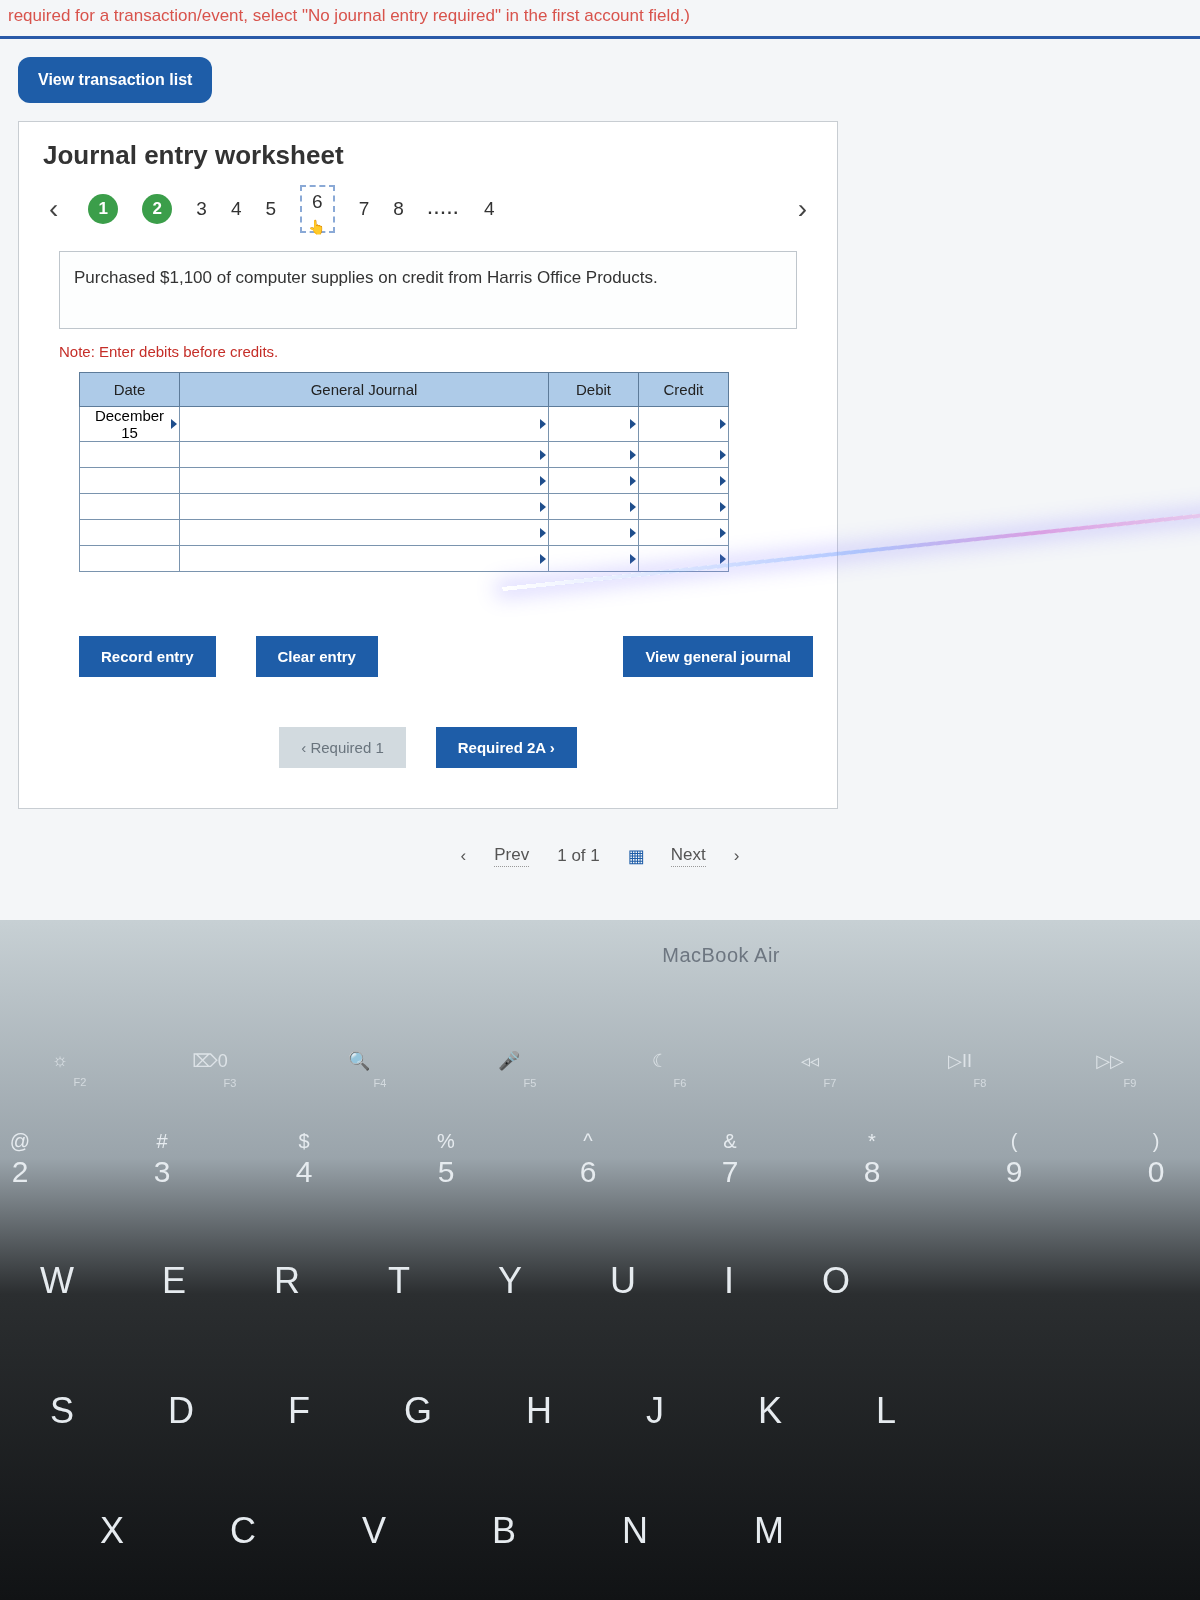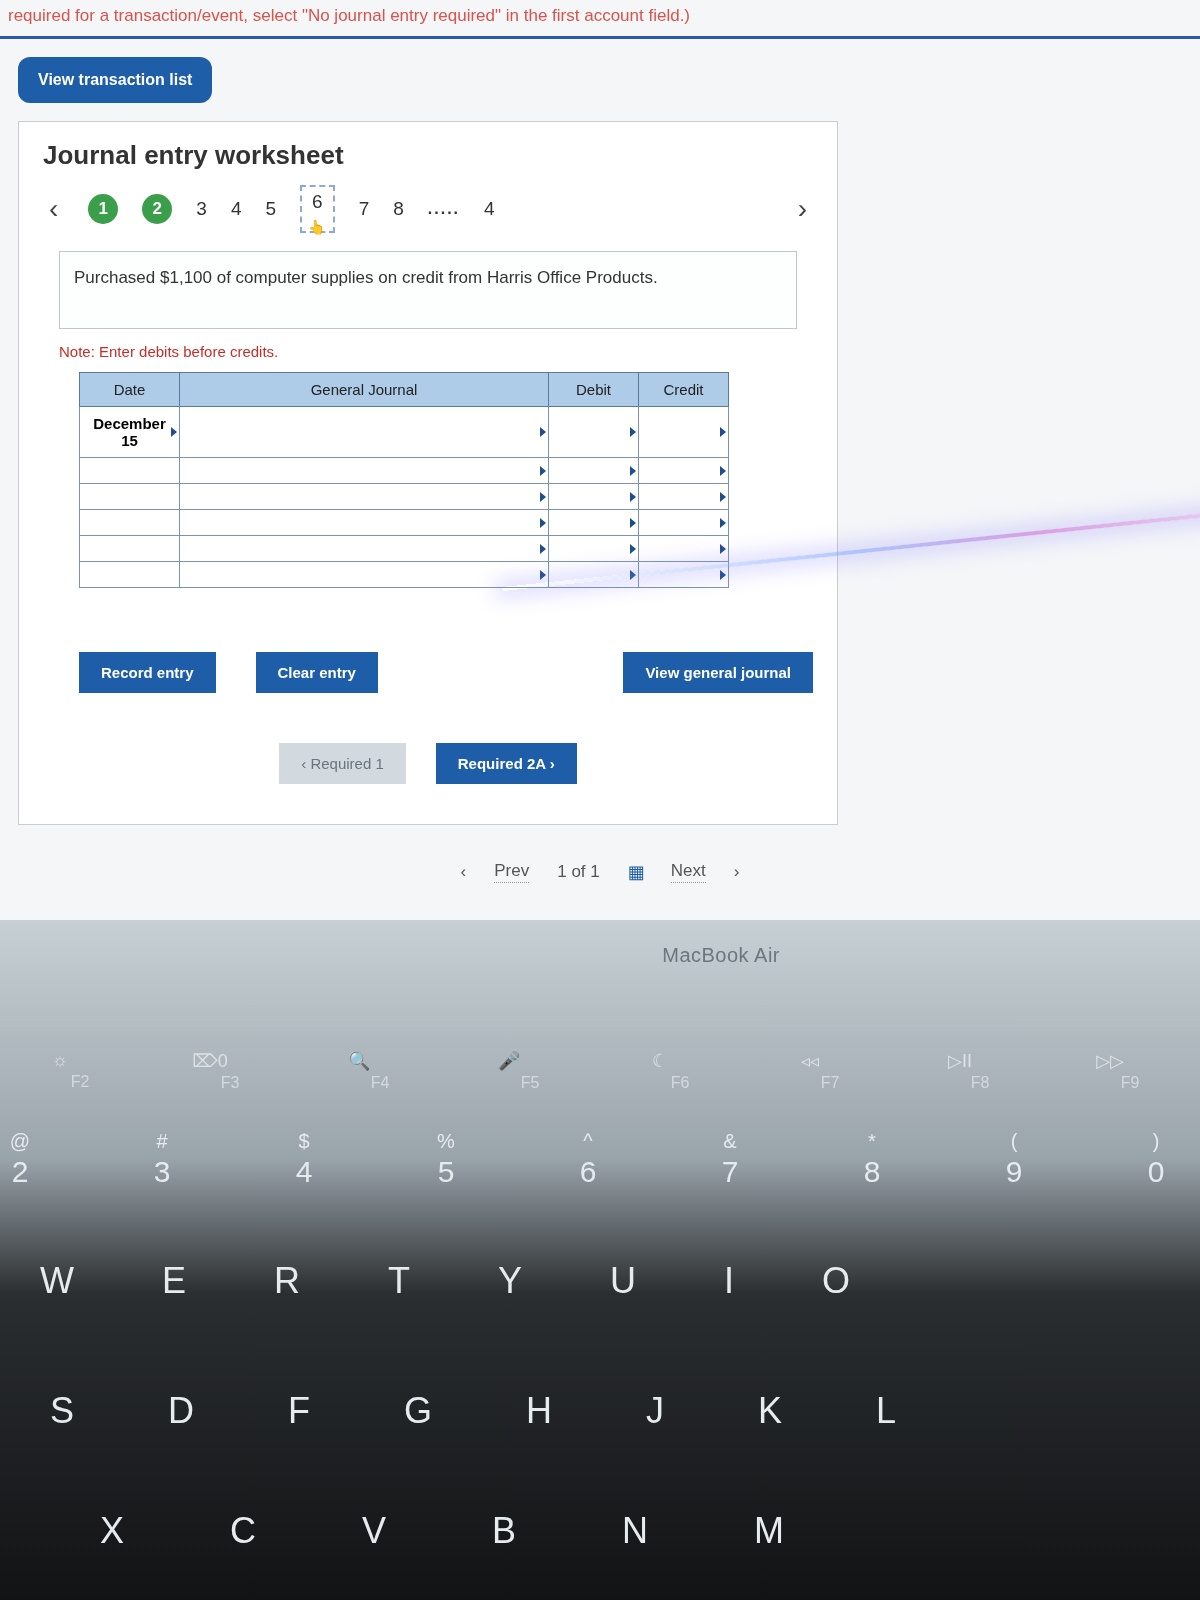--- a/index.html
+++ b/index.html
@@ -105,24 +105,23 @@
   table.journal th {
     background: #aecbe8;
     border: 1px solid #5d7b99;
     padding: 8px 6px;
     font-weight: normal;
     color: #222;
   }
   table.journal td {
     border: 1px solid #7a94ae;
     height: 26px;
-    padding: 8px 6px;
+    padding: 0 6px;
     background: #fff;
     position: relative;
-    font-weight: bold;
   }
   table.journal td .tri {
     position: absolute;
     right: 2px; top: 50%;
     transform: translateY(-50%);
     width: 0; height: 0;
     border-top: 5px solid transparent;
     border-bottom: 5px solid transparent;
     border-left: 6px solid #1f4e8c;
   }
@@ -208,21 +207,21 @@
   }
   .fn-row, .num-row, .qw-row, .as-row, .zx-row {
     position: absolute;
     display: flex;
     gap: 68px;
     color: #dfe5ea;
   }
   .fn-row { top: 130px; left: 30px; font-size: 14px; gap: 90px; }
   .fn-row .fk { text-align: center; width: 60px; }
   .fn-row .fk .sym { display: block; font-size: 18px; margin-bottom: 2px; opacity: 0.85; }
-  .fn-row .fk .lbl { font-size: 16px; opacity: 0.7; padding-left: 40px; }
+  .fn-row .fk .lbl { font-size: 11px; opacity: 0.7; padding-left: 40px; }
   .num-row { top: 210px; left: -20px; font-size: 30px; gap: 62px; }
   .num-row .nk { width: 80px; text-align: center; }
   .num-row .nk .sym { display:block; font-size: 20px; margin-bottom: 2px; }
   .qw-row { top: 340px; left: 40px; font-size: 36px; gap: 88px; }
   .as-row { top: 470px; left: 50px; font-size: 36px; gap: 94px; }
   .zx-row { top: 590px; left: 100px; font-size: 36px; gap: 106px; }
   .kbd .k { color: #e6ebef; font-family: -apple-system, Helvetica, sans-serif; font-weight: 400; }
 </style>
 </head>
 <body>

